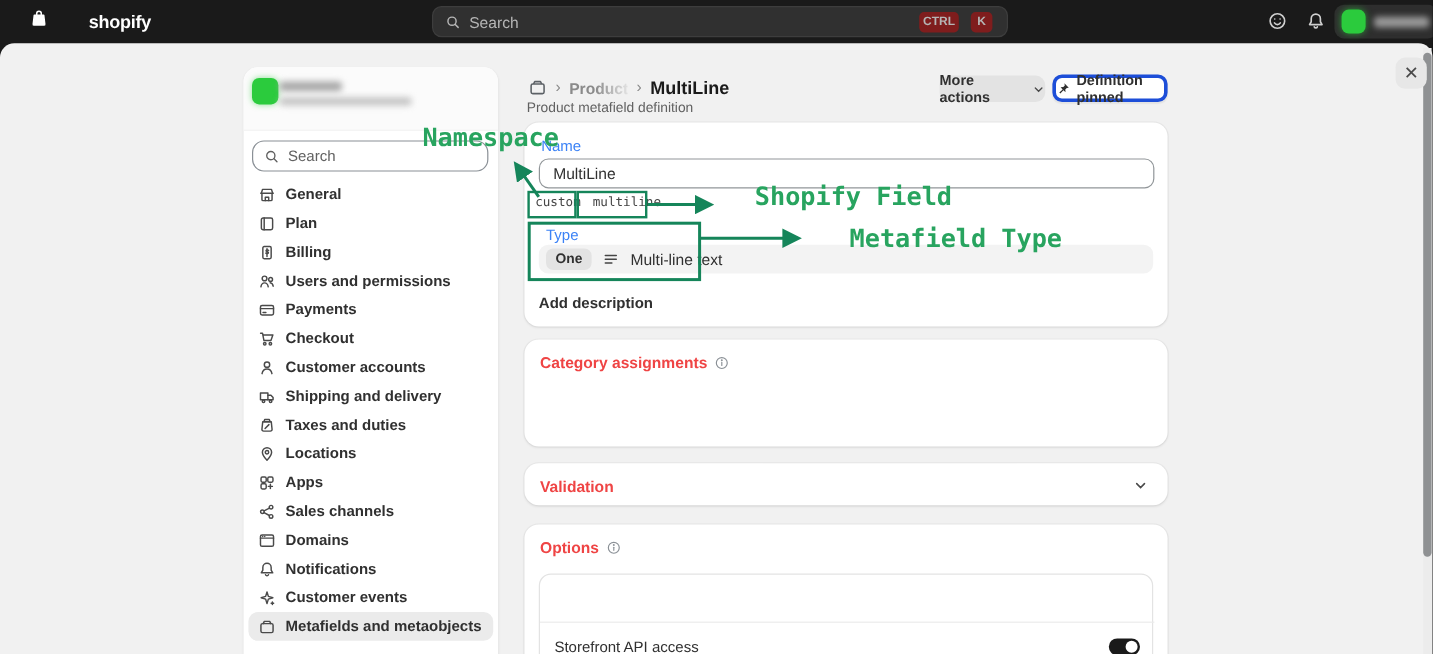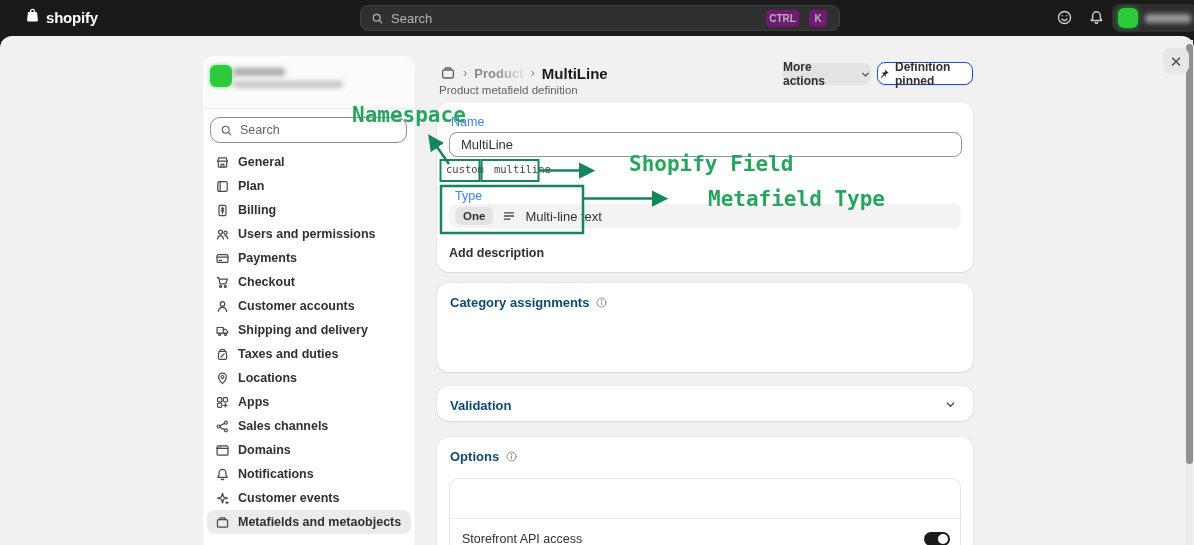--- a/index.html
+++ b/index.html
@@ -3,26 +3,26 @@
 <meta charset="utf-8">
 <style>
   html,body{margin:0;padding:0;background:#000;}
   .page{position:relative;width:1194px;height:545px;overflow:hidden;
         font-family:"Liberation Sans","DejaVu Sans",sans-serif;background:#1a1a1a;
         -webkit-font-smoothing:antialiased;}
 
   
   .topbar{position:absolute;left:0;top:0;width:100%;height:36px;background:#1a1a1a;}
   .logo{position:absolute;left:24px;top:7px;display:flex;align-items:center;gap:5px;}
-  .logo-text{color:#fff;font-size:15px;font-weight:700;letter-spacing:-.2px;}
+  .logo-text{color:#fff;font-size:15px;font-weight:700;letter-spacing:-.2px;margin-left:28px;}
   .tb-search{position:absolute;left:360px;top:5px;width:480px;height:26px;background:#303030;
              border:1px solid #3d3d3d;border-radius:8px;box-sizing:border-box;
              display:flex;align-items:center;color:#b5b5b5;font-size:13px;}
   .tb-search .mag{margin:0 7px 0 10px;display:flex;}
-  .kbd{position:absolute;top:4px;height:17px;background:#701a75;border-radius:4px;color:#b5b5b5;
+  .kbd{position:absolute;top:4px;height:17px;background:#7f1d1d;border-radius:4px;color:#b5b5b5;
        font-size:10px;font-weight:600;display:flex;align-items:center;justify-content:center;}
   .tb-ic{position:absolute;top:9px;display:flex;}
   .store-chip{position:absolute;left:1112px;top:4px;width:86px;height:28px;background:#2e2e2e;
               border-radius:8px;display:flex;align-items:center;}
   .chip-avatar{width:20px;height:20px;border-radius:6px;background:#2bcb3d;margin-left:6px;
                box-shadow:0 0 6px rgba(43,203,61,.7);filter:blur(.4px);}
   .chip-name{width:46px;height:9px;margin-left:7px;border-radius:3px;background:#9a9a9a;filter:blur(2.5px);}
 
   
   .content-bg{position:absolute;left:0;top:36px;width:100%;height:509px;background:#f1f1f1;
@@ -56,21 +56,21 @@
   .bc-parent{color:#8a8a8a;font-size:13px;font-weight:600;
              -webkit-mask-image:linear-gradient(90deg,#000 45%,rgba(0,0,0,.15));
              mask-image:linear-gradient(90deg,#000 45%,rgba(0,0,0,.15));}
   .bc-current{color:#1a1a1a;font-size:15px;font-weight:700;}
   .subtitle{position:absolute;left:439px;top:84px;font-size:11.5px;color:#616161;}
 
   .btn{box-sizing:border-box;display:flex;align-items:center;justify-content:center;gap:5px;
        font-size:12px;font-weight:600;color:#303030;border-radius:8px;cursor:pointer;}
   .btn-more{position:absolute;left:783px;top:63px;width:88px;height:22px;background:#e3e3e3;}
   .btn-pinned{position:absolute;left:877px;top:62px;width:96px;height:23px;background:#fff;
-              border:1px solid #1d4ed8;box-shadow:0 1px 1px rgba(0,0,0,.06);}
+              border:3px solid #1d4ed8;box-shadow:0 1px 1px rgba(0,0,0,.06);}
   .close-btn{position:absolute;left:1163px;top:48px;width:26px;height:26px;background:#e7e7e7;border-radius:8px;
              display:flex;align-items:center;justify-content:center;color:#4a4a4a;font-size:15px;line-height:1;cursor:pointer;}
 
   .card{position:absolute;left:437px;width:536px;background:#fff;border-radius:12px;
         box-shadow:0 0 0 1px rgba(0,0,0,.03),0 1px 2px rgba(0,0,0,.07);}
   .card1{top:102px;height:170px;}
   .card2{top:283px;height:89px;}
   .card3{top:386px;height:35px;}
   .card4{top:437px;height:108px;border-radius:12px 12px 0 0;}
 
@@ -80,21 +80,21 @@
   .ns-badges{position:absolute;left:9px;top:61px;display:flex;gap:10px;
              font-family:"DejaVu Sans Mono",monospace;font-size:10.5px;color:#444;}
   .type-label{position:absolute;left:18px;top:87px;}
   .type-row{position:absolute;left:12px;top:102px;width:512px;height:24px;background:#f3f3f3;border-radius:8px;
             display:flex;align-items:center;box-sizing:border-box;padding-left:6px;gap:9px;}
   .one-pill{height:18px;padding:0 8px;background:#e3e3e3;border-radius:6px;display:flex;align-items:center;
             font-size:11.5px;font-weight:600;color:#303030;}
   .type-val{font-size:13px;color:#303030;}
   .add-desc{position:absolute;left:12px;top:144px;font-size:12.5px;font-weight:600;color:#303030;cursor:pointer;}
 
-  .card-title{position:absolute;left:13px;top:12px;font-size:13px;font-weight:700;color:#0c4a6e;
+  .card-title{position:absolute;left:13px;top:12px;font-size:13px;font-weight:700;color:#ef4444;
               display:flex;align-items:center;gap:6px;}
   .select-row{position:absolute;left:12px;top:37px;width:512px;height:36px;border:1px solid #d9d9d9;border-radius:10px;
               box-sizing:border-box;display:flex;align-items:center;gap:8px;padding-left:10px;
               font-size:13px;color:#303030;cursor:pointer;}
   .chev-right{position:absolute;left:507px;top:12px;display:flex;}
 
   .opt-box{position:absolute;left:12px;top:41px;width:512px;height:80px;border:1px solid #e3e3e3;
            border-radius:10px;box-sizing:border-box;}
   .opt-row{position:absolute;left:0;width:512px;height:39px;display:flex;align-items:center;
            justify-content:space-between;padding:0 12px;box-sizing:border-box;}

